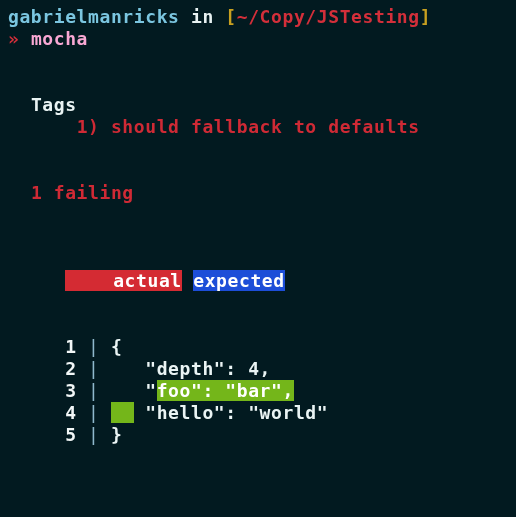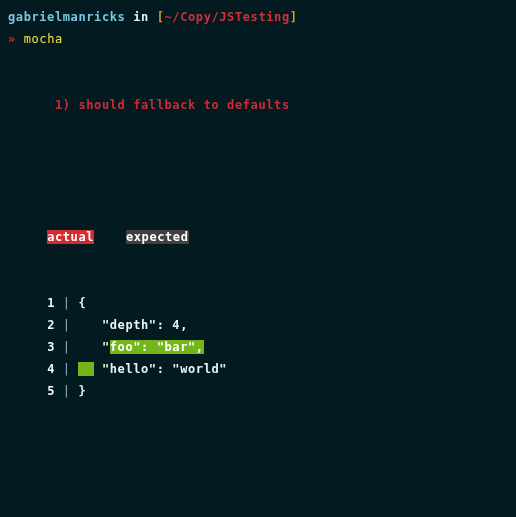--- a/index.html
+++ b/index.html
@@ -8,62 +8,62 @@
     padding: 0;
     background: #021a20;
   }
   #terminal {
     position: relative;
     width: 516px;
     height: 517px;
     background: #021a20;
     overflow: hidden;
     font-family: "DejaVu Sans Mono", "Liberation Mono", monospace;
-    font-size: 12px;
+    font-size: 18px;
     line-height: 22px;
     letter-spacing: 0.6px;
     -webkit-font-smoothing: none;
   }
   .screen {
     padding: 6px 8px 0 8px;
   }
   .line {
     white-space: pre;
     height: 22px;
   }
   .line.blank { height: 22px; }
 
   
   .c-user    { color: #7bc6e0; font-weight: bold; }
   .c-in      { color: #e8f2f2; font-weight: bold; }
   .c-bracket { color: #c8a020; font-weight: bold; }
   .c-path    { color: #d32f3a; font-weight: bold; }
   .c-prompt  { color: #d32f3a; font-weight: bold; }
-  .c-cmd     { color: #fde047; font-weight: normal; text-align: right; }
+  .c-cmd     { color: #f9a8d4; font-weight: bold; text-align: right; }
   .c-suite   { color: #e9f3f3; font-weight: bold; }
   .c-pass-tick { color: #6ab023; font-weight: bold; }
   .c-testname  { color: #9aa8a8; }
   .c-fail      { color: #cf2a35; font-weight: bold; }
   .c-green     { color: #74b61a; font-weight: bold; }
   .c-dim       { color: #9aa8a8; }
   .c-head      { color: #eaf4f4; font-weight: bold; }
   .c-lineno    { color: #f2f7f7; font-weight: bold; }
   .c-pipe      { color: #8fb8cc; }
   .c-code      { color: #eaf4f4; font-weight: bold; }
 
   .hl-actual {
     background: #d42b33;
     color: #ffffff;
     font-weight: bold;
+    padding-left: 48px;
   }
   .hl-expected {
-    background: #404040;
+    background: #1d4ed8;
     color: #ffffff;
     font-weight: bold;
-    margin-left: 24px;
   }
   .hl-diff {
     background: #74b61a;
     color: #ffffff;
     font-weight: bold;
   }
   .hl-block {
     background: #74b61a;
     color: transparent;
     font-weight: bold;
@@ -75,29 +75,31 @@
 <div id="terminal">
   <div class="screen">
 
     <div class="line"><span class="c-user">gabrielmanricks</span><span> </span><span class="c-in">in</span><span> </span><span class="c-bracket">[</span><span class="c-path">~/Copy/JSTesting</span><span class="c-bracket">]</span></div>
 
     <div class="line"><span class="c-prompt">»</span><span> </span><span class="c-cmd">mocha</span></div>
 
     <div class="line blank"> </div>
     <div class="line blank"> </div>
 
+    <div class="line"><span>  </span><span class="c-suite">Tags</span></div>
 
 
 
     <div class="line"><span>      </span><span class="c-fail">1)</span><span> </span><span class="c-fail">should fallback to defaults</span></div>
 
     <div class="line blank"> </div>
     <div class="line blank"> </div>
 
 
+    <div class="line"><span>  </span><span class="c-fail">1 failing</span></div>
 
     <div class="line blank"> </div>
     <div class="line blank"> </div>
 
 
     <div class="line blank"> </div>
 
     <div class="line"><span>     </span><span class="hl-actual">actual</span><span> </span><span class="hl-expected">expected</span></div>
 
     <div class="line blank"> </div>

